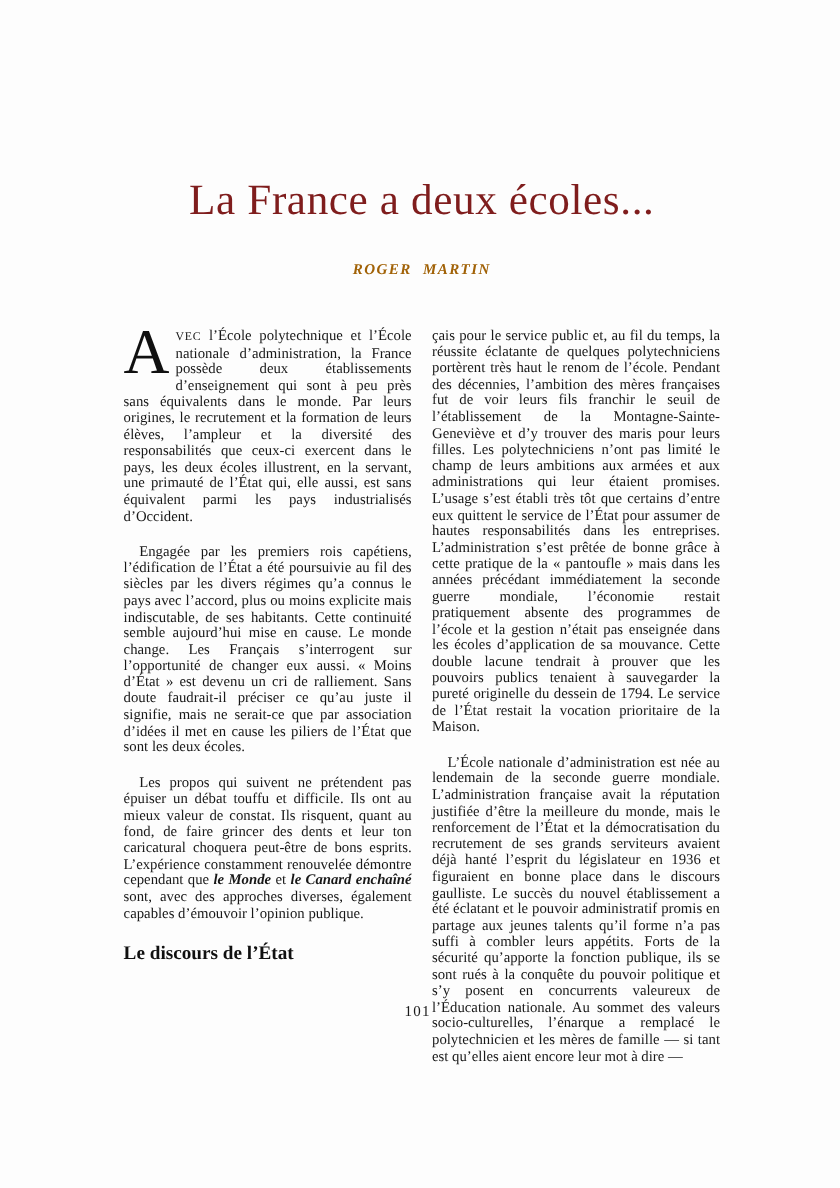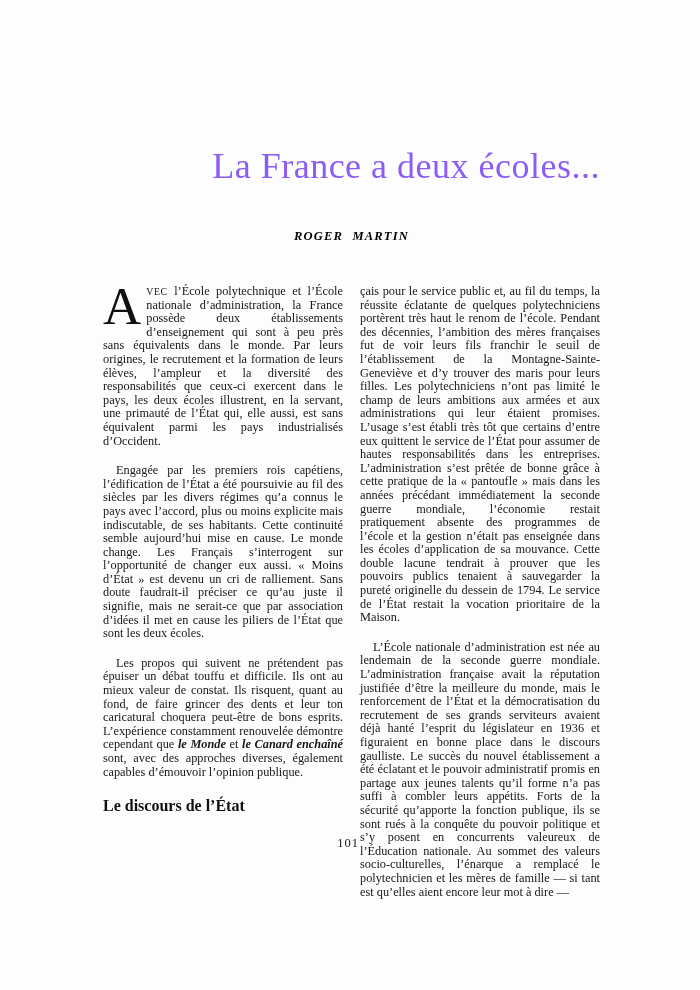--- a/index.html
+++ b/index.html
@@ -21,34 +21,34 @@
   .content {
     position: absolute;
     left: 103px;
     top: 146px;
     width: 497px;
   }
   .title {
     margin: 0;
     font-size: 36px;
     font-weight: 400;
-    text-align: right;
+    text-align: center;
     letter-spacing: 0.5px;
     line-height: 40px;
-    color: #8b5cf6;
+    color: #7f1d1d;
   }
   .author {
-    margin-top: 43px;
+    margin-top: 31px;
     text-align: center;
     font-size: 12.5px;
     font-weight: bold;
     font-style: italic;
     letter-spacing: 1.2px;
     word-spacing: 5px;
-    color: #000000;
+    color: #a16207;
   }
   .columns {
     display: flex;
     gap: 17px;
     margin-top: 41px;
   }
   .col {
     width: 240px;
     font-size: 12.3px;
     line-height: 13.6px;

